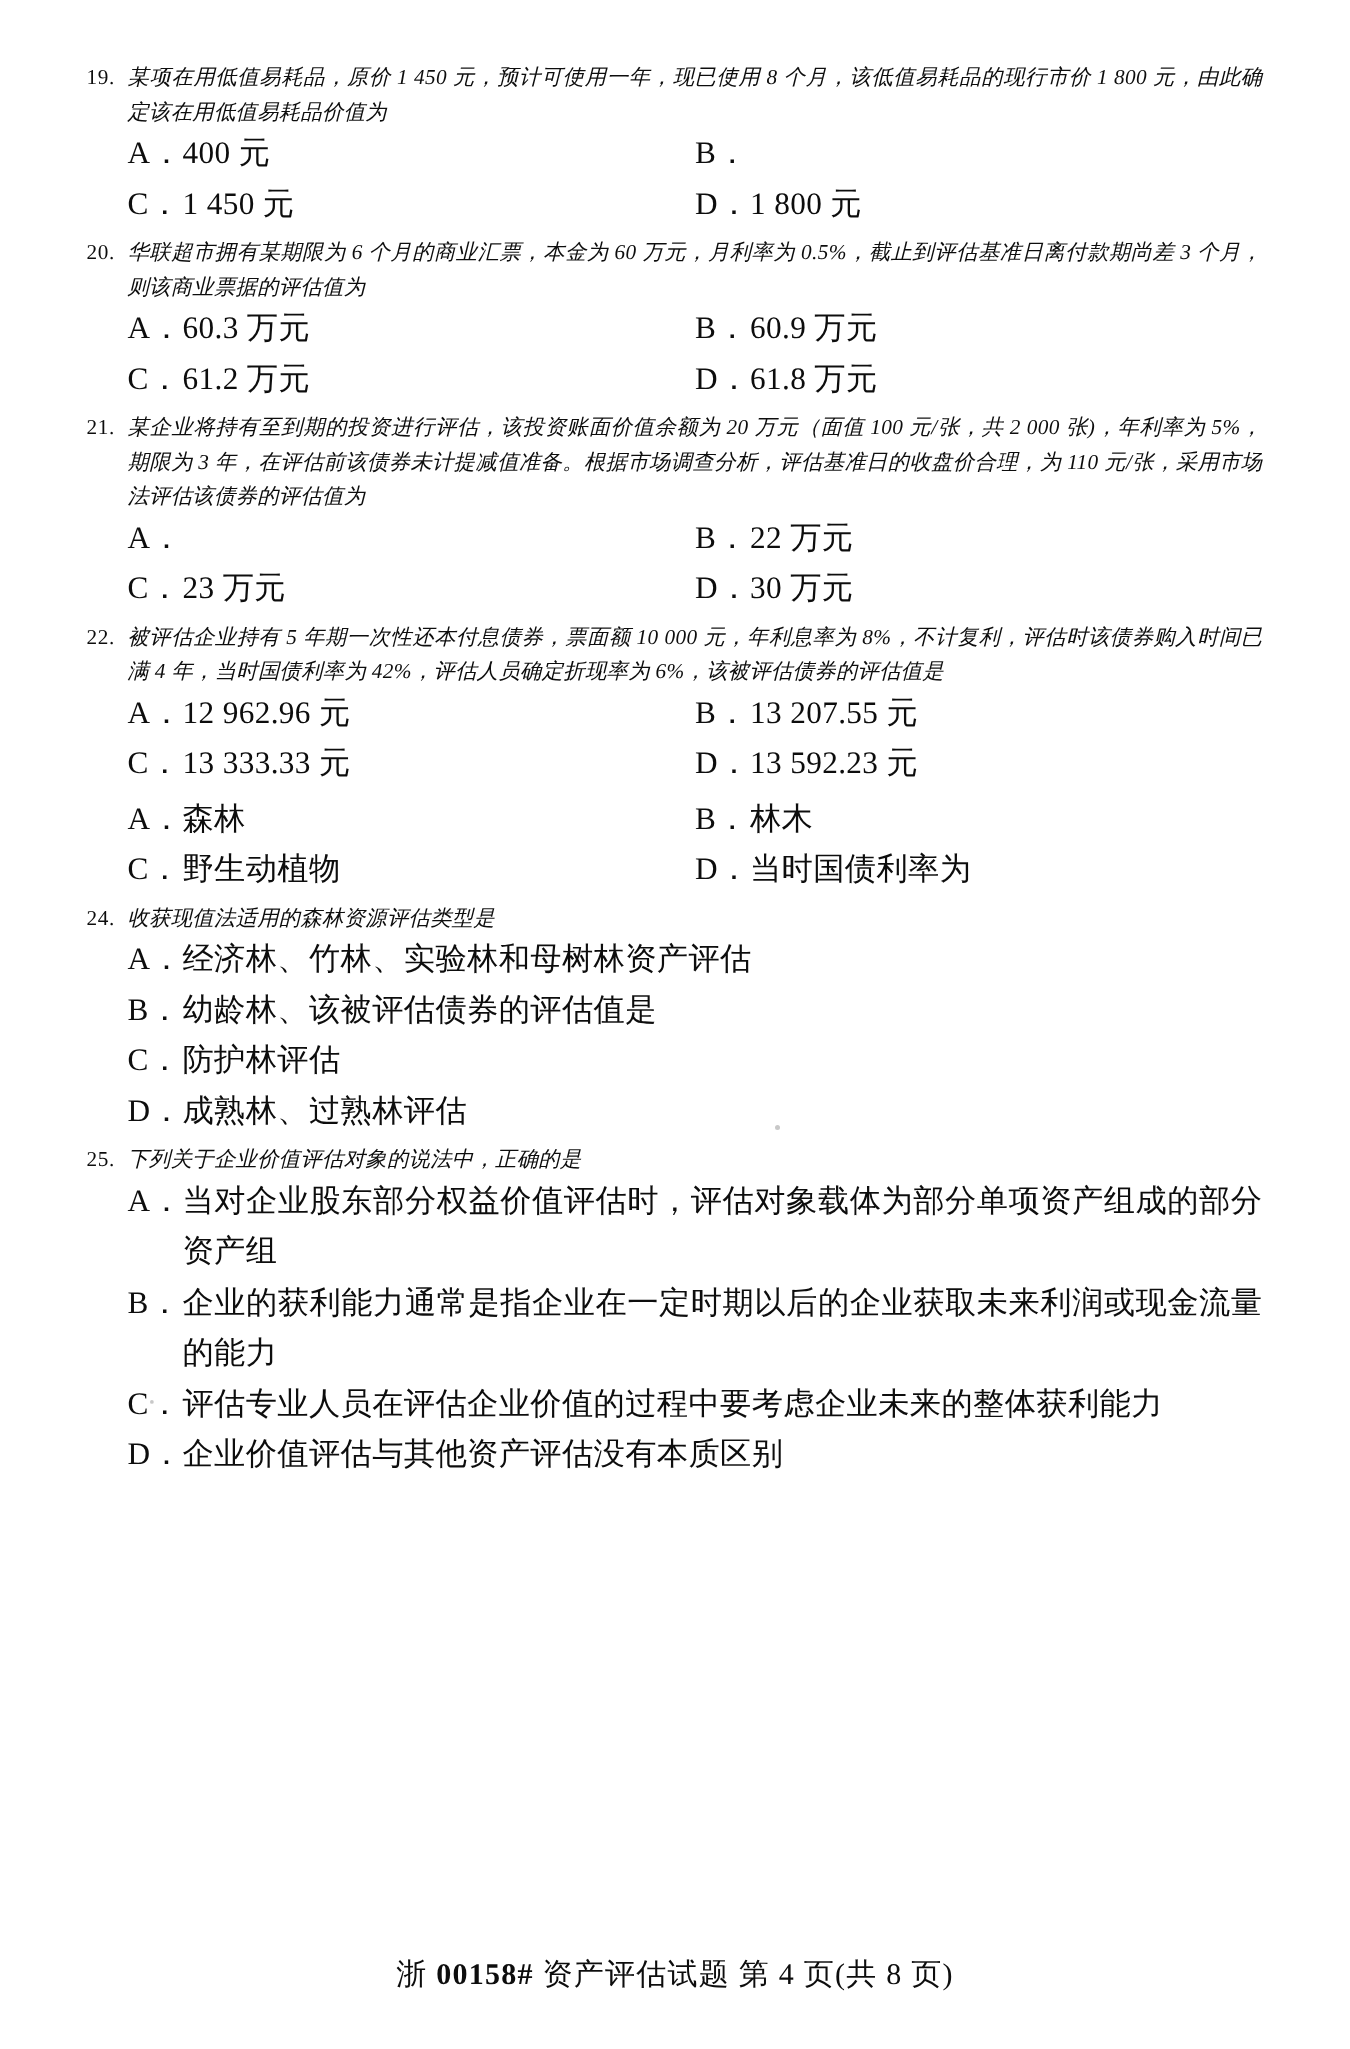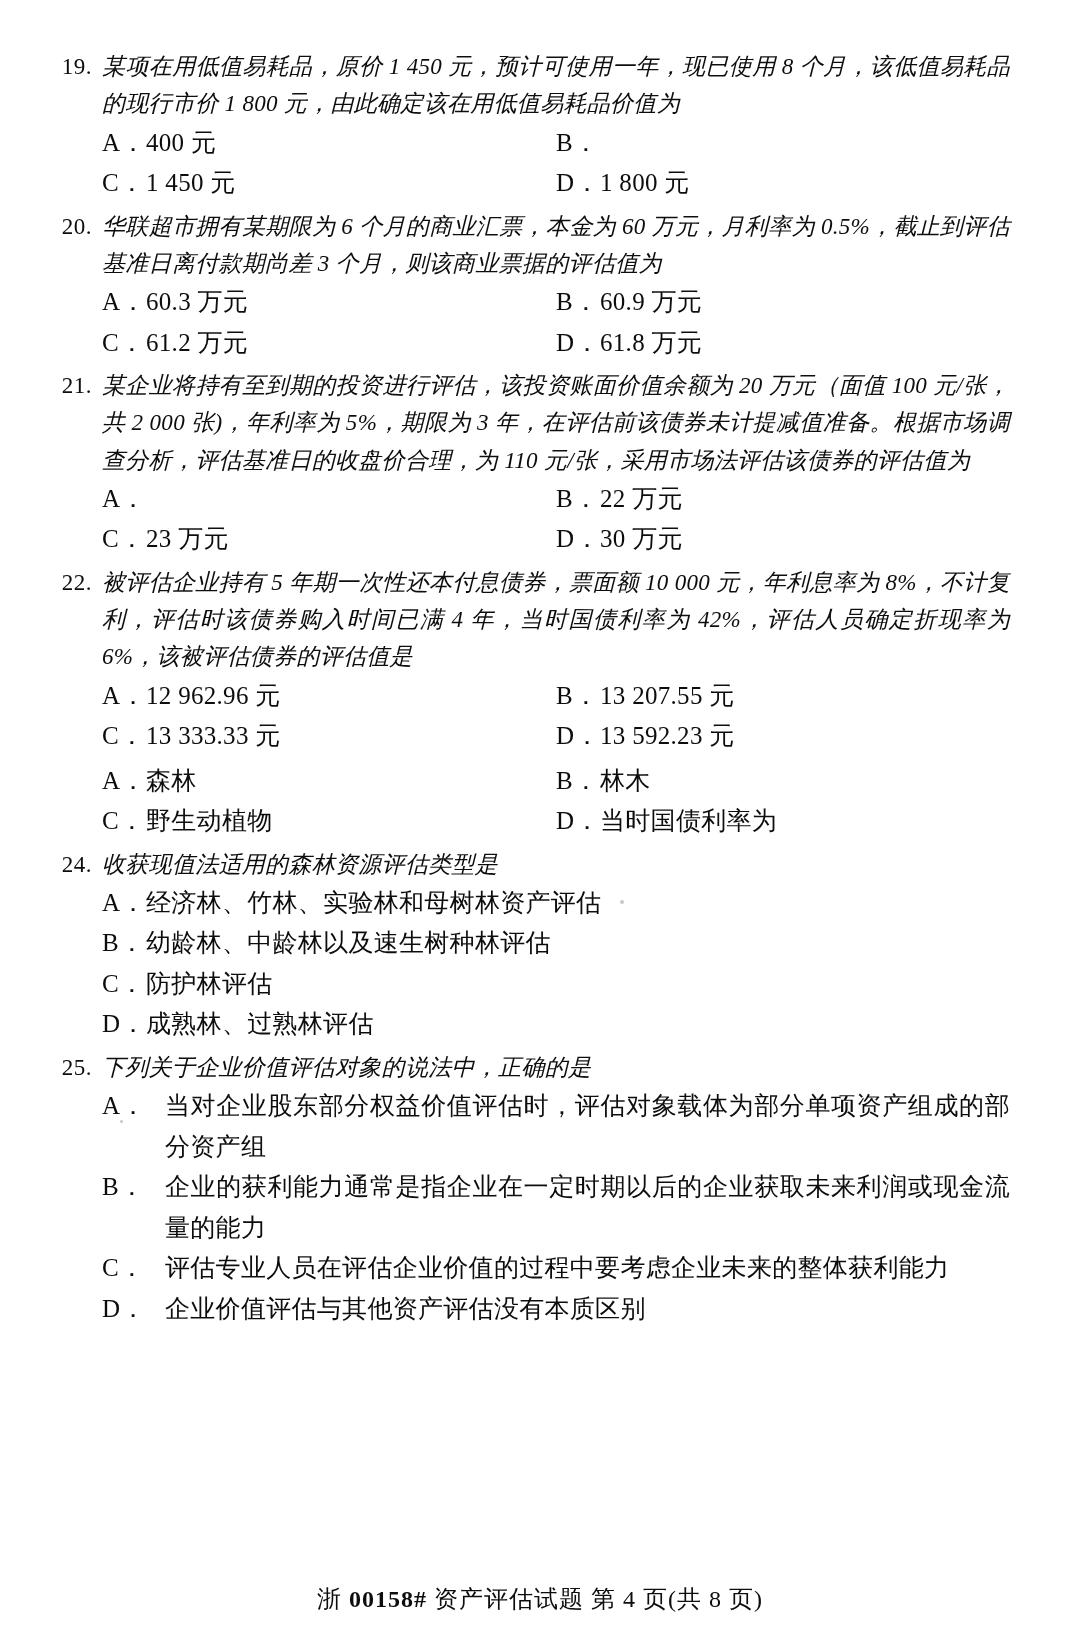--- a/index.html
+++ b/index.html
@@ -21,21 +21,21 @@
     height: 1639px;
     padding: 48px 70px 0 40px;
     box-sizing: border-box;
   }
   .q {
     margin-bottom: 4px;
   }
   .q-head {
     display: flex;
     align-items: flex-start;
-    font-size: 23px;
+    font-size: 17px;
     line-height: 1.62;
   }
   .q-num {
     flex: 0 0 auto;
     width: 52px;
     text-align: right;
     padding-right: 10px;
     letter-spacing: 0.5px;
   }
   .q-stem {
@@ -72,27 +72,26 @@
     width: 44px;
     letter-spacing: 0.5px;
   }
   .opt-text {
     flex: 1 1 auto;
     letter-spacing: 0.3px;
   }
   .opt-wrap .opt-text {
     text-align: justify;
     text-justify: inter-ideograph;
-    margin-left: 19px;
   }
   .footer {
     position: absolute;
     left: 0;
     right: 0;
-    bottom: 24px;
+    bottom: 44px;
     text-align: center;
     font-size: 24px;
     letter-spacing: 1px;
   }
   .footer .code {
     font-weight: bold;
   }
   .speck {
     position: absolute;
     background: #9a9a9a;
@@ -229,21 +228,21 @@
       <span class="q-num">24.</span>
       <span class="q-stem">收获现值法适用的森林资源评估类型是</span>
     </div>
     <div class="opts-1col">
       <div class="opt">
         <span class="opt-letter">A．</span>
         <span class="opt-text">经济林、竹林、实验林和母树林资产评估</span>
       </div>
       <div class="opt">
         <span class="opt-letter">B．</span>
-        <span class="opt-text">幼龄林、中龄林以及速生树种林评估</span>
+        <span class="opt-text">幼龄林、该被评估债券的评估值是</span>
       </div>
       <div class="opt">
         <span class="opt-letter">C．</span>
         <span class="opt-text">防护林评估</span>
       </div>
       <div class="opt">
         <span class="opt-letter">D．</span>
         <span class="opt-text">成熟林、过熟林评估</span>
       </div>
     </div>

